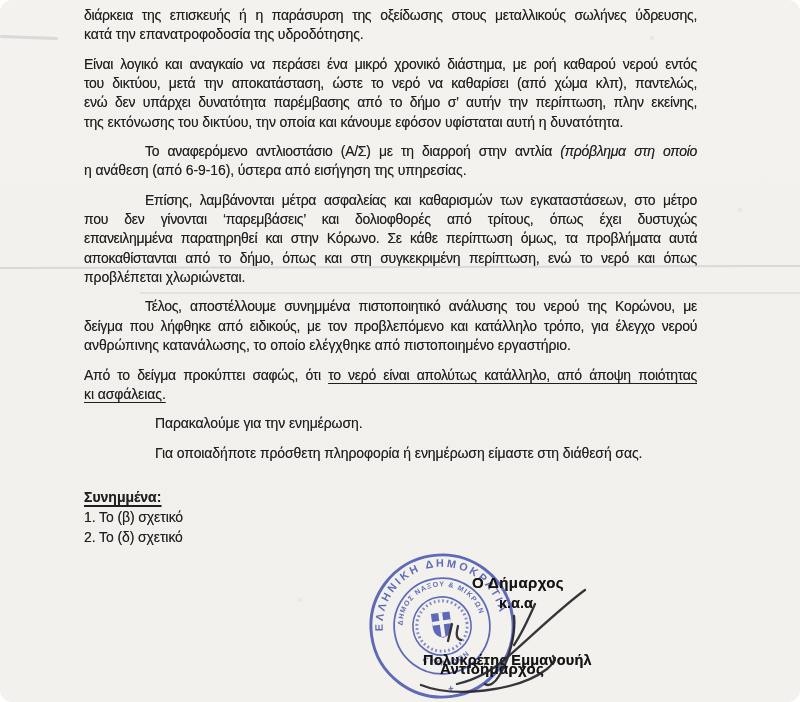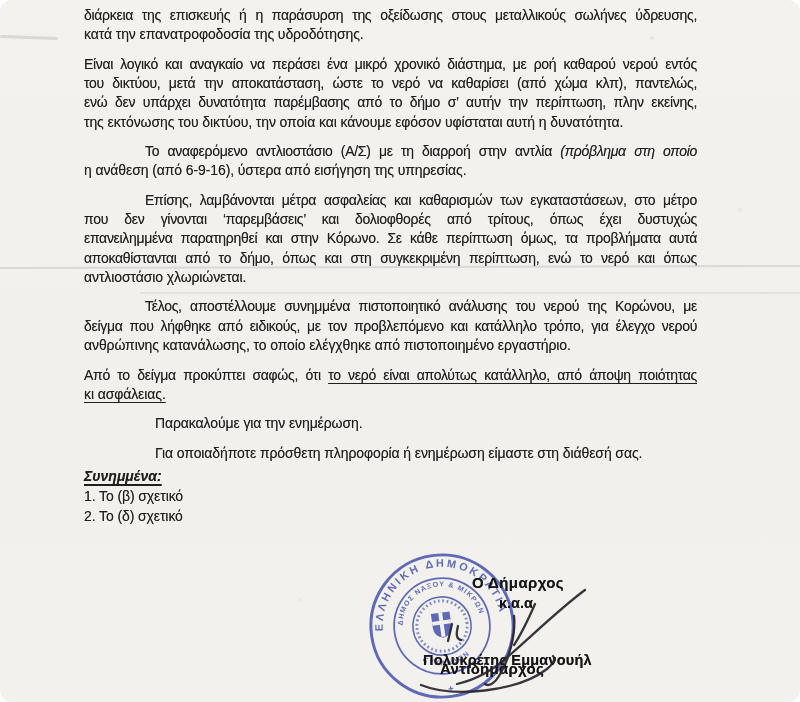--- a/index.html
+++ b/index.html
@@ -22,23 +22,23 @@
   }
   .ln{ line-height:19.35px; min-height:19.35px;
        text-align:justify; text-align-last:justify; letter-spacing:-0.3px; }
   .ln.end{ text-align-last:left; letter-spacing:-0.1px; }
   .para + .para{ margin-top:10px; }
   .ind1 .ln:first-child{ text-indent:61px; }
   .courtesy{ margin-top:18px; text-indent:71px; }
   .courtesy2{ margin-top:19px; text-indent:71px; }
   .it{ font-style:italic; }
   .ul{ text-decoration:underline; text-underline-offset:2.5px; text-decoration-thickness:1.3px; }
-  .attach-head{ margin-top:3px; font-weight:bold; line-height:20px;
+  .attach-head{ margin-top:24px; font-weight:bold; line-height:20px;
     text-decoration:underline; text-underline-offset:3px; text-decoration-thickness:1.5px;
-    display:inline-block;font-style:italic; }
+    display:inline-block; }
   .attach-item{ line-height:20px; letter-spacing:-0.1px; }
   
   .scanline1{ position:absolute; left:0; top:266px; width:800px; height:2px;
     background:rgba(165,165,170,.32); transform:rotate(-.15deg); }
   .scanline2{ position:absolute; left:140px; top:292px; width:660px; height:1.6px;
     background:rgba(175,175,180,.22); }
   .smudge{ position:absolute; left:0; top:36px; width:58px; height:3px;
     background:rgba(150,150,158,.28); border-radius:2px; transform:rotate(2deg); }
   
   .stamp-svg{ position:absolute; left:366px; top:551px; width:152px; height:150px;
@@ -77,21 +77,21 @@
     <div class="para ind1">
       <div class="ln"><span>Το αναφερόμενο αντλιοστάσιο (Α/Σ) με τη διαρροή στην αντλία</span> <span class="it">(πρόβλημα στη οποίο</span></div>
       <div class="ln end">η ανάθεση (από 6-9-16), ύστερα από εισήγηση της υπηρεσίας.</div>
     </div>
 
     <div class="para ind1">
       <div class="ln">Επίσης, λαμβάνονται μέτρα ασφαλείας και καθαρισμών των εγκαταστάσεων, στο μέτρο</div>
       <div class="ln">που δεν γίνονται ‘παρεμβάσεις’ και δολιοφθορές από τρίτους, όπως έχει δυστυχώς</div>
       <div class="ln">επανειλημμένα παρατηρηθεί και στην Κόρωνο. Σε κάθε περίπτωση όμως, τα προβλήματα αυτά</div>
       <div class="ln">αποκαθίστανται από το δήμο, όπως και στη συγκεκριμένη περίπτωση, ενώ το νερό και όπως</div>
-      <div class="ln end">αντλιοστάσιο χλωριώνεται.</div>
+      <div class="ln end">προβλέπεται χλωριώνεται.</div>
     </div>
 
     <div class="para ind1">
       <div class="ln">Τέλος, αποστέλλουμε συνημμένα πιστοποιητικό ανάλυσης του νερού της Κορώνου, με</div>
       <div class="ln">δείγμα που λήφθηκε από ειδικούς, με τον προβλεπόμενο και κατάλληλο τρόπο, για έλεγχο νερού</div>
       <div class="ln end">ανθρώπινης κατανάλωσης, το οποίο ελέγχθηκε από πιστοποιημένο εργαστήριο.</div>
     </div>
 
     <div class="para">
       <div class="ln"><span>Από το δείγμα προκύπτει σαφώς, ότι</span> <span class="ul">το νερό είναι απολύτως κατάλληλο, από άποψη ποιότητας</span></div>

